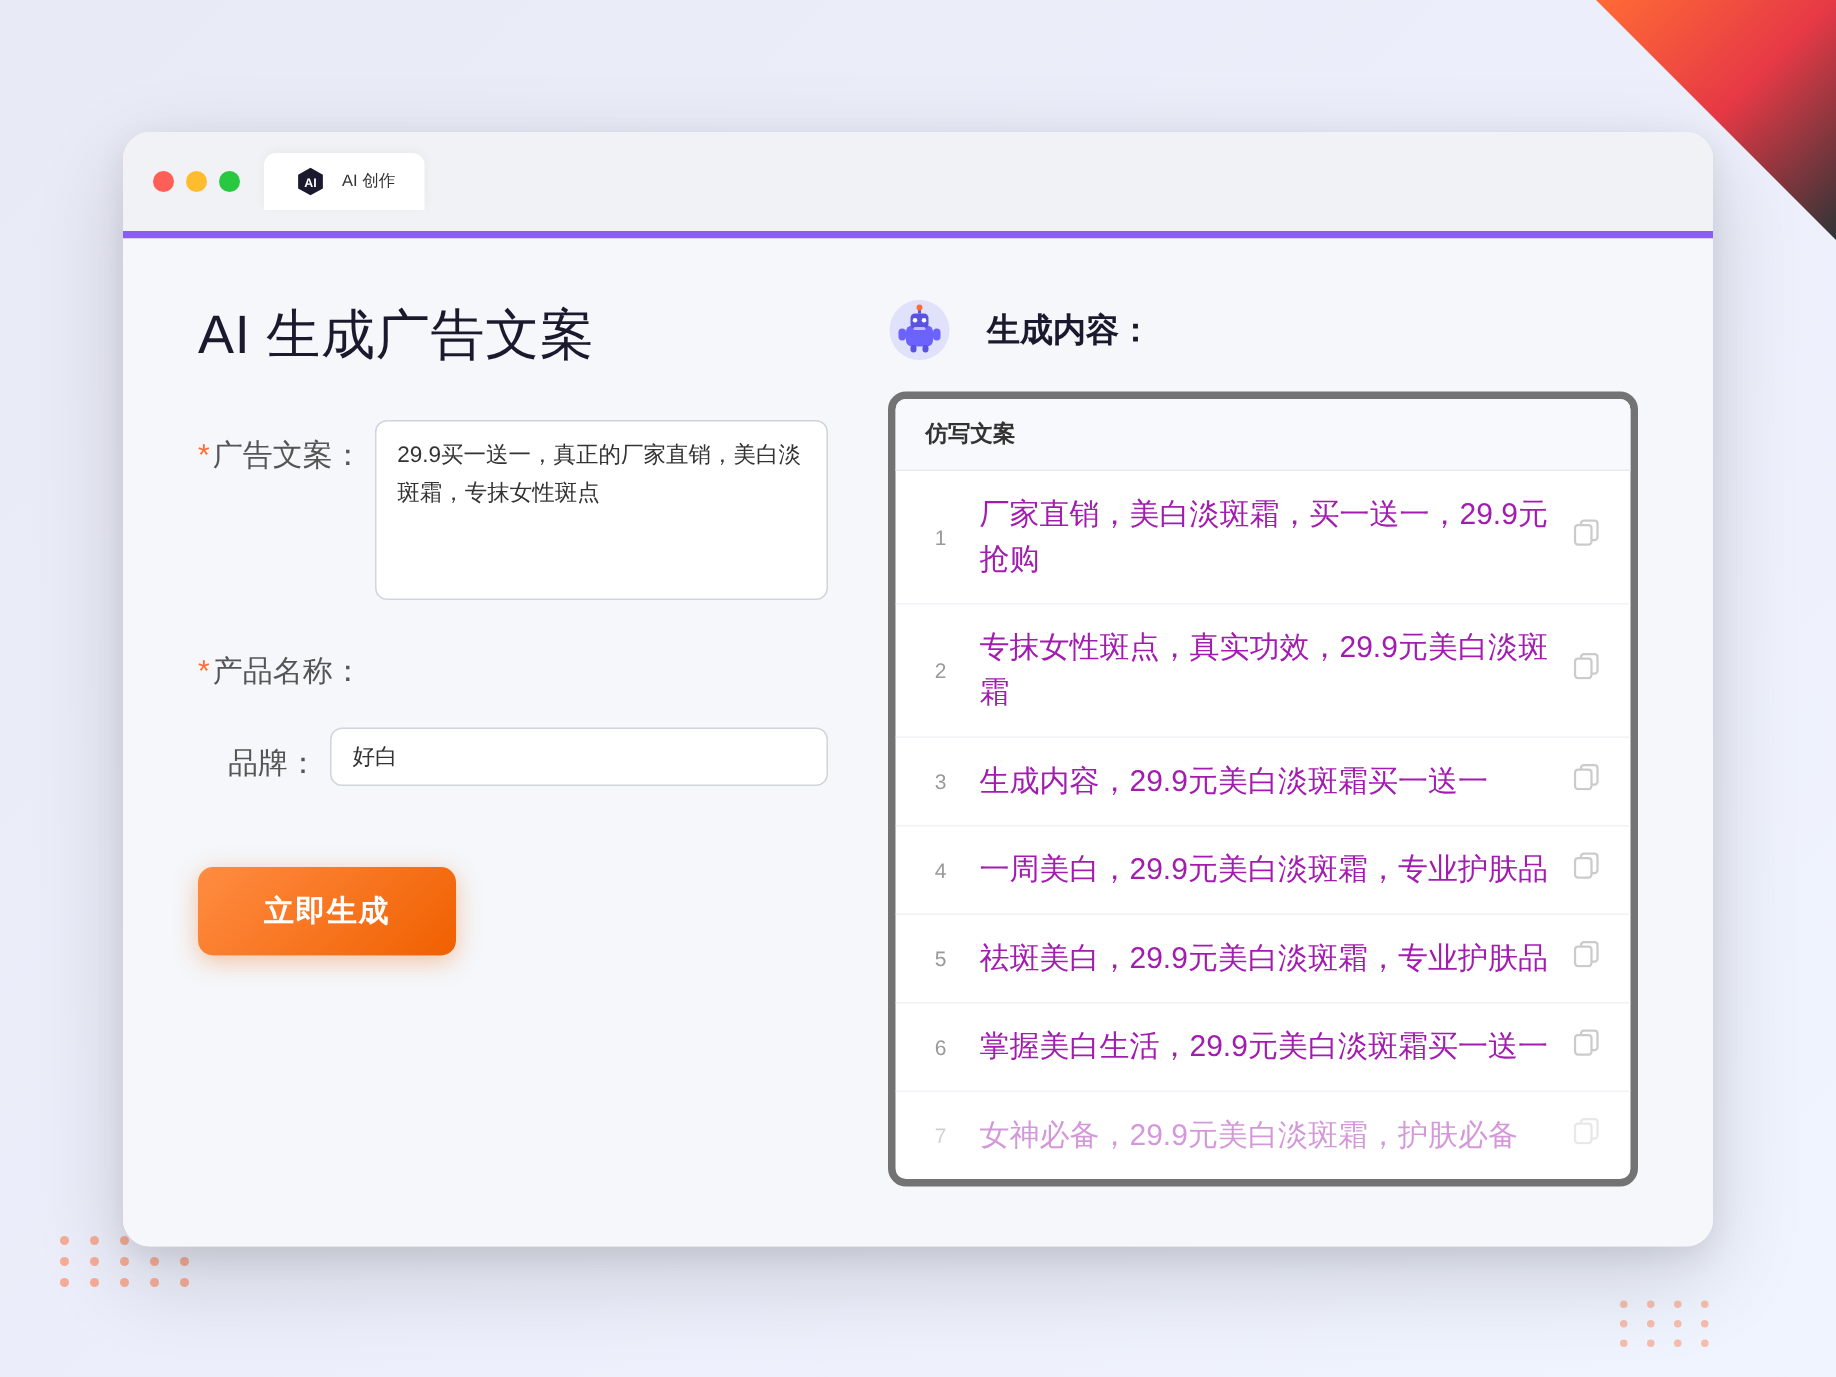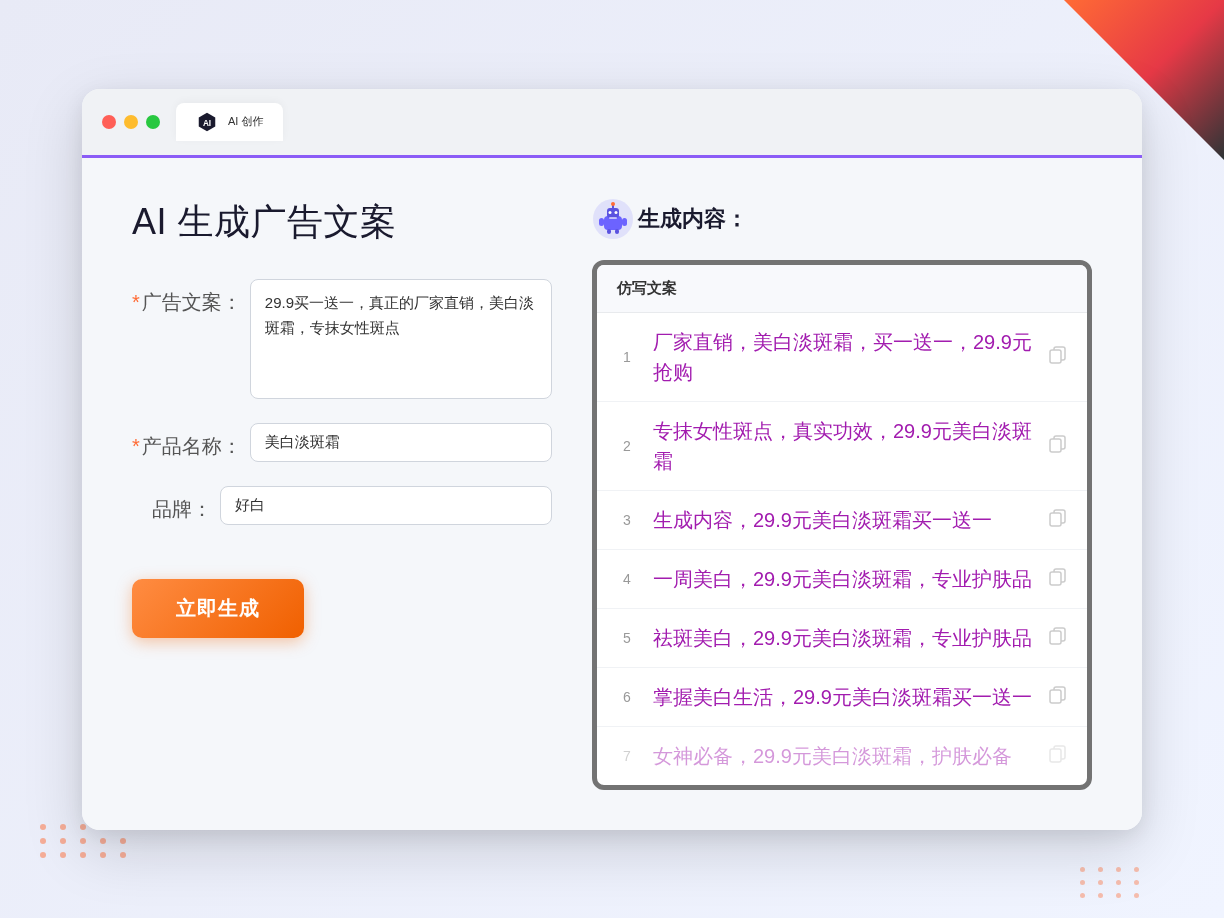--- a/index.html
+++ b/index.html
@@ -65,21 +65,21 @@
       z-index: 1;
     }
 
     
     .title-bar {
       background: #f0f2f5;
       padding: 14px 20px;
       display: flex;
       align-items: center;
       gap: 16px;
-      border-bottom: 3px solid #8b5cf6;
+      border-bottom: 5px solid #8b5cf6;
     }
     .traffic-lights {
       display: flex;
       gap: 8px;
       align-items: center;
     }
     .traffic-light {
       width: 14px; height: 14px;
       border-radius: 50%;
     }
@@ -175,21 +175,21 @@
       transition: transform 0.1s;
     }
 
     
     .right-panel {
       flex: 1;
     }
     .result-header {
       display: flex;
       align-items: center;
-      gap: 4px;
+      gap: 24px;
       margin-bottom: 20px;
     }
     .robot-icon {
       width: 42px; height: 42px;
     }
     .result-title {
       font-size: 22px;
       font-weight: 600;
       color: #1a1a2e;
     }
@@ -309,21 +309,20 @@
           <span class="required-mark">*</span><span>广告文案：</span>
         </label>
         <textarea class="form-input" style="">29.9买一送一，真正的厂家直销，美白淡斑霜，专抹女性斑点</textarea>
       </div>
 
       
       <div class="form-row">
         <label class="form-label">
           <span class="required-mark">*</span><span>产品名称：</span>
         </label>
-        <input type="text" class="form-input" value="美白淡斑霜" style="">
       </div>
 
       
       <div class="form-row">
         <label class="form-label">品牌：</label>
         <input type="text" class="form-input" value="好白" style="">
       </div>
 
       
       <button class="generate-btn">立即生成</button>

